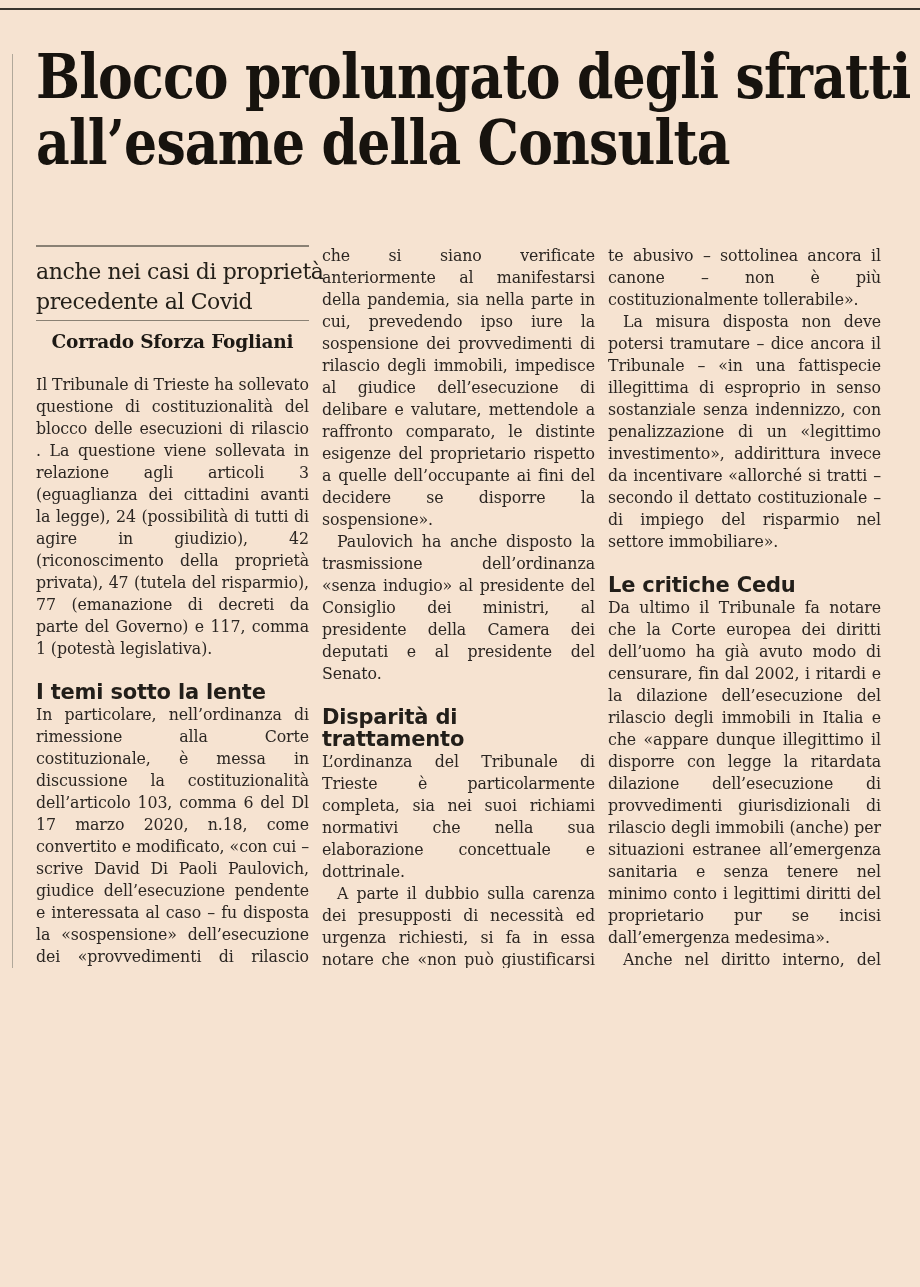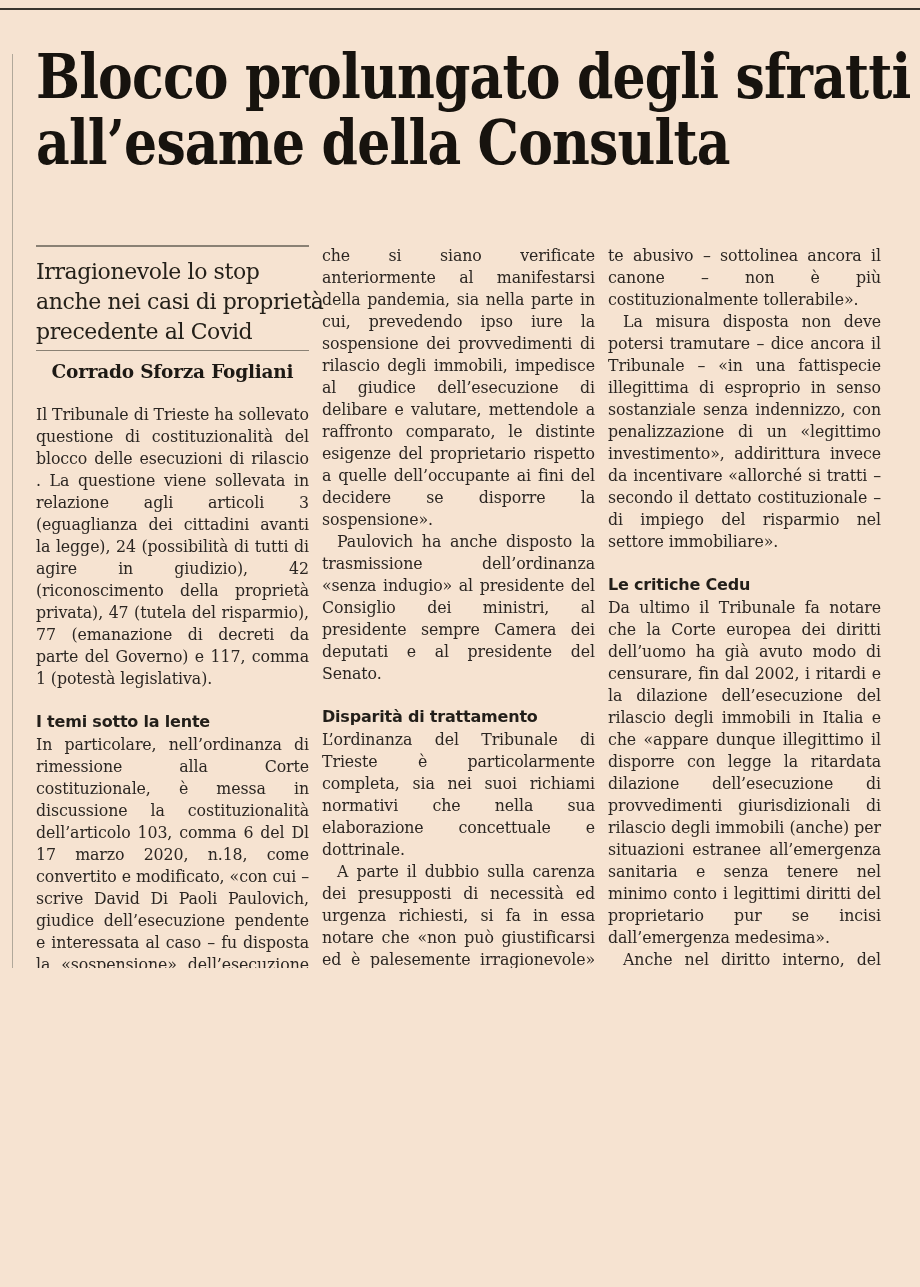--- a/index.html
+++ b/index.html
@@ -80,21 +80,21 @@
     letter-spacing: -0.1px;
     color: #2b2622;
     text-align: justify;
     hyphens: auto;
     -webkit-hyphens: auto;
   }
   .para.indent { text-indent: 15px; }
   .subhead {
     font-family: "DejaVu Sans", sans-serif;
     font-weight: bold;
-    font-size: 16px;
+    font-size: 21px;
     line-height: 22px;
     color: #221e19;
     margin: 21px 0 1px 0;
     letter-spacing: -0.2px;
   }
   .attribution {
     position: absolute; top: 1243px; right: 40px;
     font-size: 16px;
     color: #2b2622;
     letter-spacing: -0.2px;
@@ -109,37 +109,36 @@
   <div class="page-left-rule"></div>
 
   <h1 class="headline"><span>Blocco prolungato degli sfratti</span><br><span>all’esame della Consulta</span></h1>
 
   <div class="columns">
 
     <div class="col">
       <div class="rule"></div>
       <div class="rule"></div>
       <div class="subtitle">
-        <div>Irragionevole lo stop</div>
         <div>anche nei casi di proprietà</div>
         <div>precedente al Covid</div>
       </div>
       <div class="rule"></div>
       <div class="author">Corrado Sforza Fogliani</div>
       <div class="body-blocks first">
           <p class="para">Il Tribunale di Trieste ha sollevato questione di costituzionalità del blocco delle esecuzioni di rilascio . La questione viene sollevata in relazione agli articoli 3 (eguaglianza dei cittadini avanti la legge), 24 (possibilità di tutti di agire in giudizio), 42 (riconoscimento della proprietà privata), 47 (tutela del risparmio), 77 (emanazione di decreti da parte del Governo) e 117, comma 1 (potestà legislativa).</p>
           <h3 class="subhead">I temi sotto la lente</h3>
           <p class="para">In particolare, nell’ordinanza di rimessione alla Corte costituzionale, è messa in discussione la costituzionalità dell’articolo 103, comma 6 del Dl 17 marzo 2020, n.18, come convertito e modificato, «con cui – scrive David Di Paoli Paulovich, giudice dell’esecuzione pendente e interessata al caso – fu disposta la «sospensione» dell’esecuzione dei «provvedimenti di rilascio degli immobili», nonché dell’articolo 13, comma 13, del Dl 31 dicembre 2020, n. 183, come convertito, «sia nella parte in cui – scrive sempre il giudice dell’esecuzione – sospende i provvedimenti di rilascio anche per situazioni estranee all’emergenza sanitaria quali le situazioni di morosità relativa al «mancato pagamento del canone alle scadenze» e</p>
         </div>
     </div>
 
     <div class="col">
       <div class="body-blocks">
           <p class="para">che si siano verificate anteriormente al manifestarsi della pandemia, sia nella parte in cui, prevedendo ipso iure la sospensione dei provvedimenti di rilascio degli immobili, impedisce al giudice dell’esecuzione di delibare e valutare, mettendole a raffronto comparato, le distinte esigenze del proprietario rispetto a quelle dell’occupante ai fini del decidere se disporre la sospensione».</p>
-          <p class="para indent">Paulovich ha anche disposto la trasmissione dell’ordinanza «senza indugio» al presidente del Consiglio dei ministri, al presidente sempre Camera dei deputati e al presidente del Senato.</p>
+          <p class="para indent">Paulovich ha anche disposto la trasmissione dell’ordinanza «senza indugio» al presidente del Consiglio dei ministri, al presidente della Camera dei deputati e al presidente del Senato.</p>
           <h3 class="subhead">Disparità di trattamento</h3>
           <p class="para">L’ordinanza del Tribunale di Trieste è particolarmente completa, sia nei suoi richiami normativi che nella sua elaborazione concettuale e dottrinale.</p>
           <p class="para indent">A parte il dubbio sulla carenza dei presupposti di necessità ed urgenza richiesti, si fa in essa notare che «non può giustificarsi ed è palesemente irragionevole» la sospensione dei rilasci per morosità preesistenti alla pandemia e l’aggravamento della posizione del proprietario «quasi che egli non dovesse subire i contraccolpi della pandemia allo stesso modo, o anche maggiormente, in confronto all’occupante».</p>
           <p class="para indent">Davanti all’abusività dell’occupazione dell’immobile «non si comprende la ragione – è detto sempre nell’ordinanza – per cui non debba prevalere il ripristino della legalità violata».</p>
         </div>
     </div>
 
     <div class="col">
       <div class="body-blocks">
           <p class="para">te abusivo – sottolinea ancora il canone – non è più costituzionalmente tollerabile».</p>

